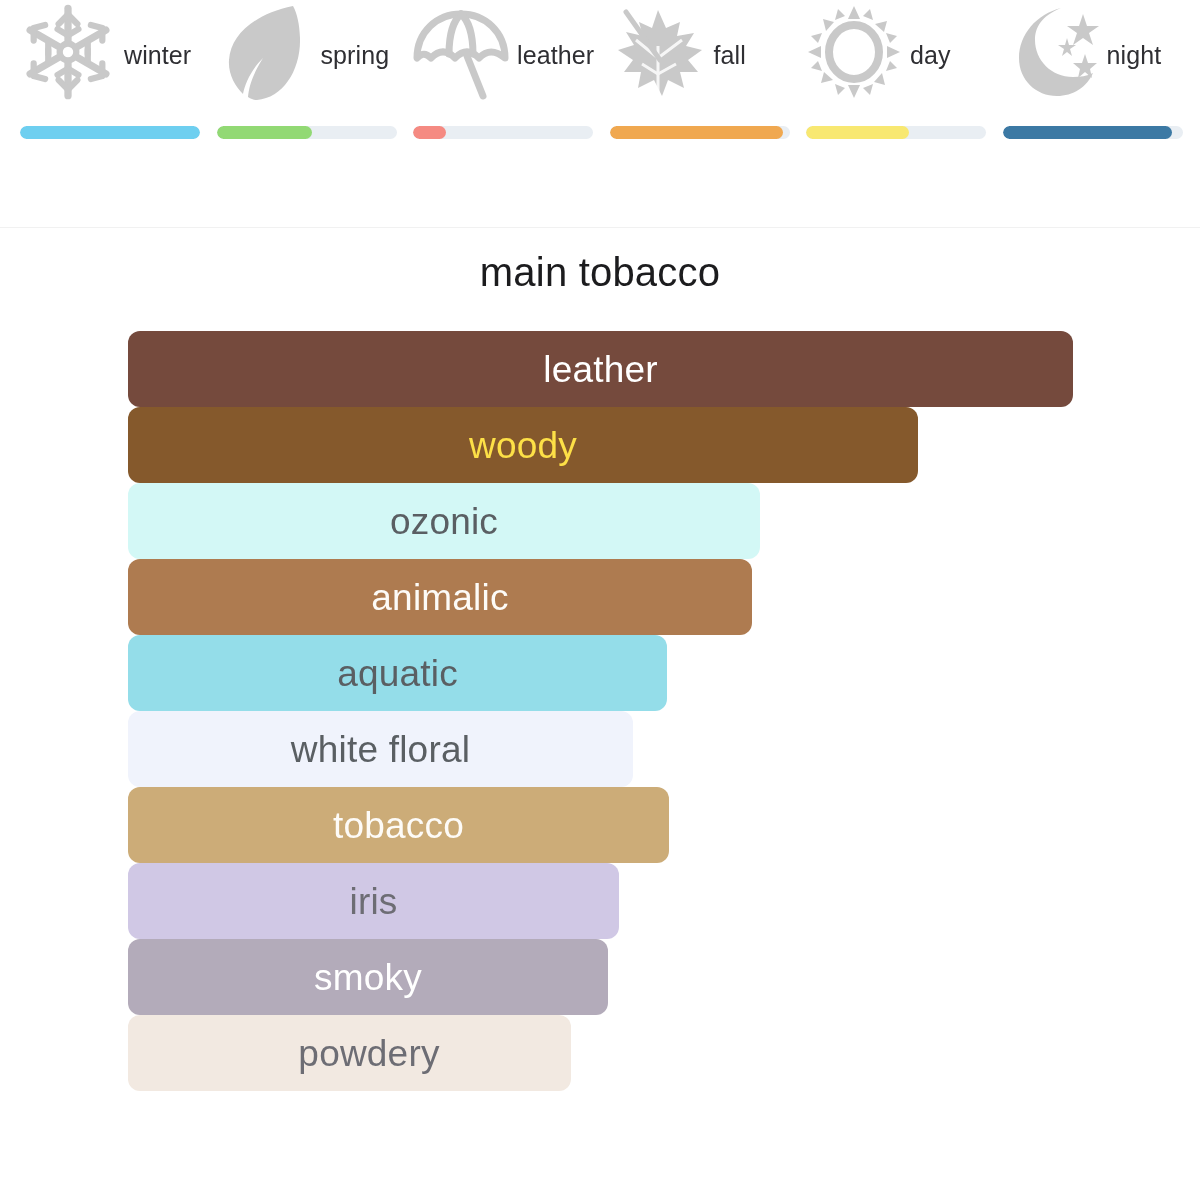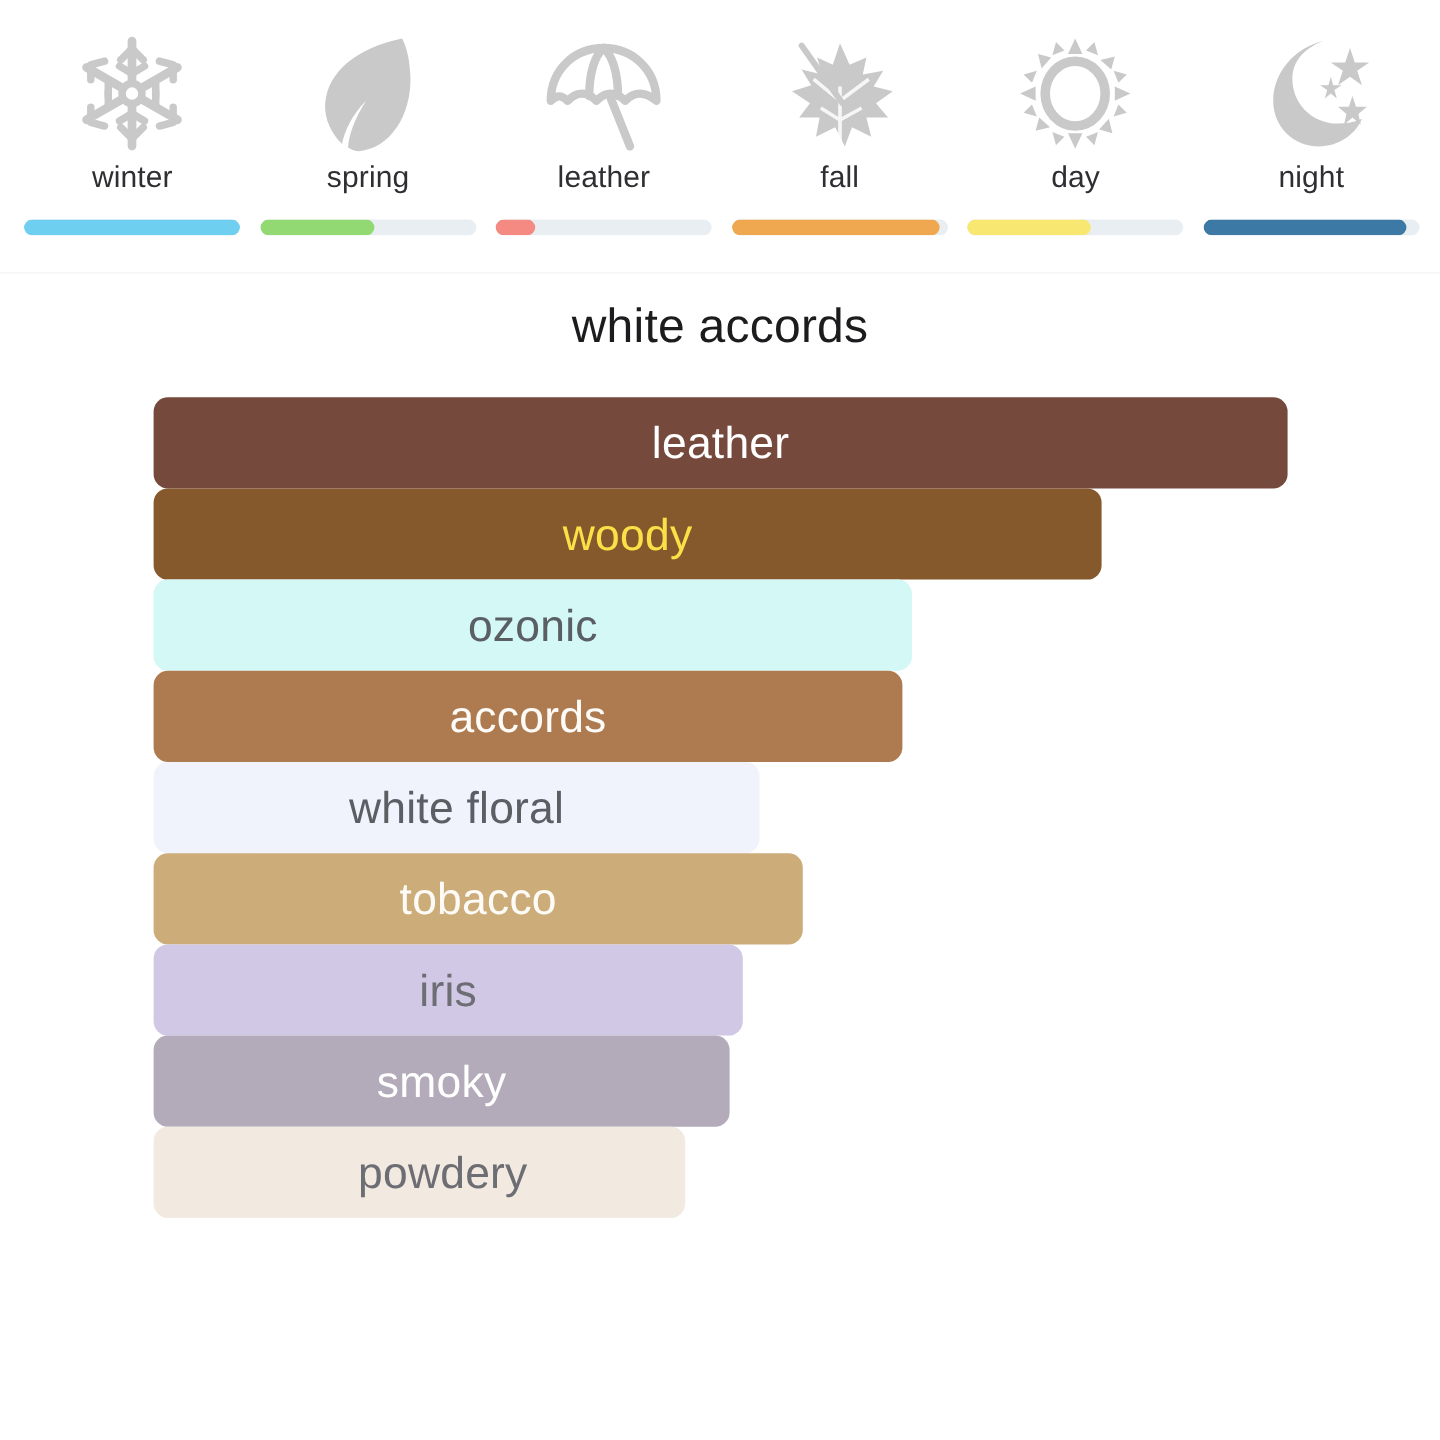--- a/index.html
+++ b/index.html
@@ -25,23 +25,22 @@
   .seasons-row {
     display: flex;
     width: 1200px;
     padding: 0;
     box-sizing: border-box;
   }
   .season-cell {
     width: 196.5px;
     margin-left: 0;
     display: flex;
-    flex-direction: column;
+    flex-direction: row;
     align-items: center;
-    padding-top: 26px;
   }
   .season-cell:first-child { margin-left: 12px; }
 
   .season-icon {
     width: 112px;
     height: 104px;
     display: flex;
     align-items: center;
     justify-content: center;
     color: #c9c9c9;
@@ -269,33 +268,36 @@
       <div class="meter-track" style="background: rgb(233, 238, 243);">
         <div class="meter-fill" style="width: 94%; background: rgb(60, 121, 164);"></div>
       </div>
     </div>
   </div>
 
   <div class="panel-divider"></div>
 </div>
 
 <div class="accords-section">
-  <div class="accords-title">white accords</div>
+  <div class="accords-title">main tobacco</div>
   <div class="accords-plot">
       <div class="accord-bar" style="width: 945px; background: rgb(117, 74, 61);">
         <span class="accord-label" style="color: rgb(255, 255, 255);">leather</span>
       </div>
       <div class="accord-bar" style="width: 790px; background: rgb(133, 89, 44);">
         <span class="accord-label" style="color: #fde047; text-align: right;">woody</span>
       </div>
       <div class="accord-bar" style="width: 632px; background: rgb(211, 248, 246);">
         <span class="accord-label" style="color: rgb(90, 95, 99);">ozonic</span>
       </div>
       <div class="accord-bar" style="width: 624px; background: rgb(174, 123, 80);">
-        <span class="accord-label" style="color: rgb(253, 251, 247);">accords</span>
+        <span class="accord-label" style="color: rgb(253, 251, 247);">animalic</span>
+      </div>
+      <div class="accord-bar" style="width: 539px; background: rgb(148, 221, 233);">
+        <span class="accord-label" style="color: rgb(90, 95, 99);">aquatic</span>
       </div>
       <div class="accord-bar" style="width: 505px; background: rgb(240, 243, 252);">
         <span class="accord-label" style="color: rgb(90, 95, 99);">white floral</span>
       </div>
       <div class="accord-bar" style="width: 541px; background: rgb(204, 172, 120);">
         <span class="accord-label" style="color: rgb(253, 251, 247);">tobacco</span>
       </div>
       <div class="accord-bar" style="width: 491px; background: rgb(208, 200, 229);">
         <span class="accord-label" style="color: rgb(109, 109, 116);">iris</span>
       </div>

